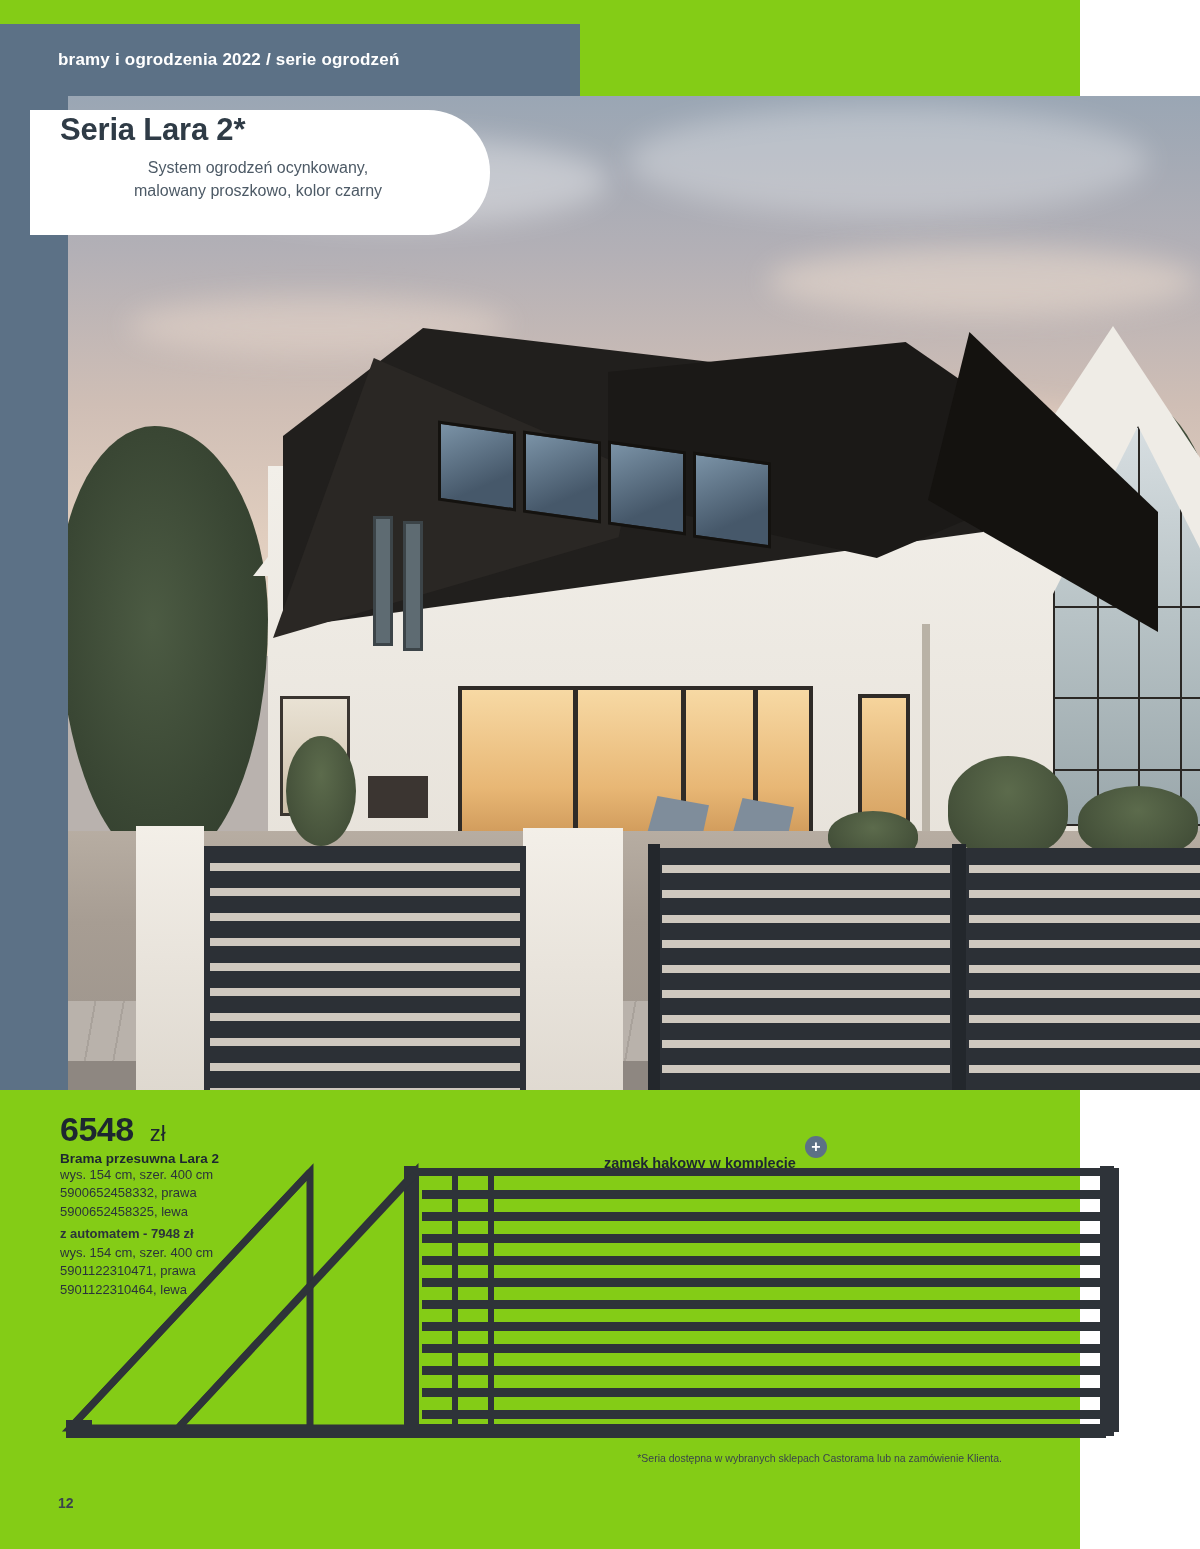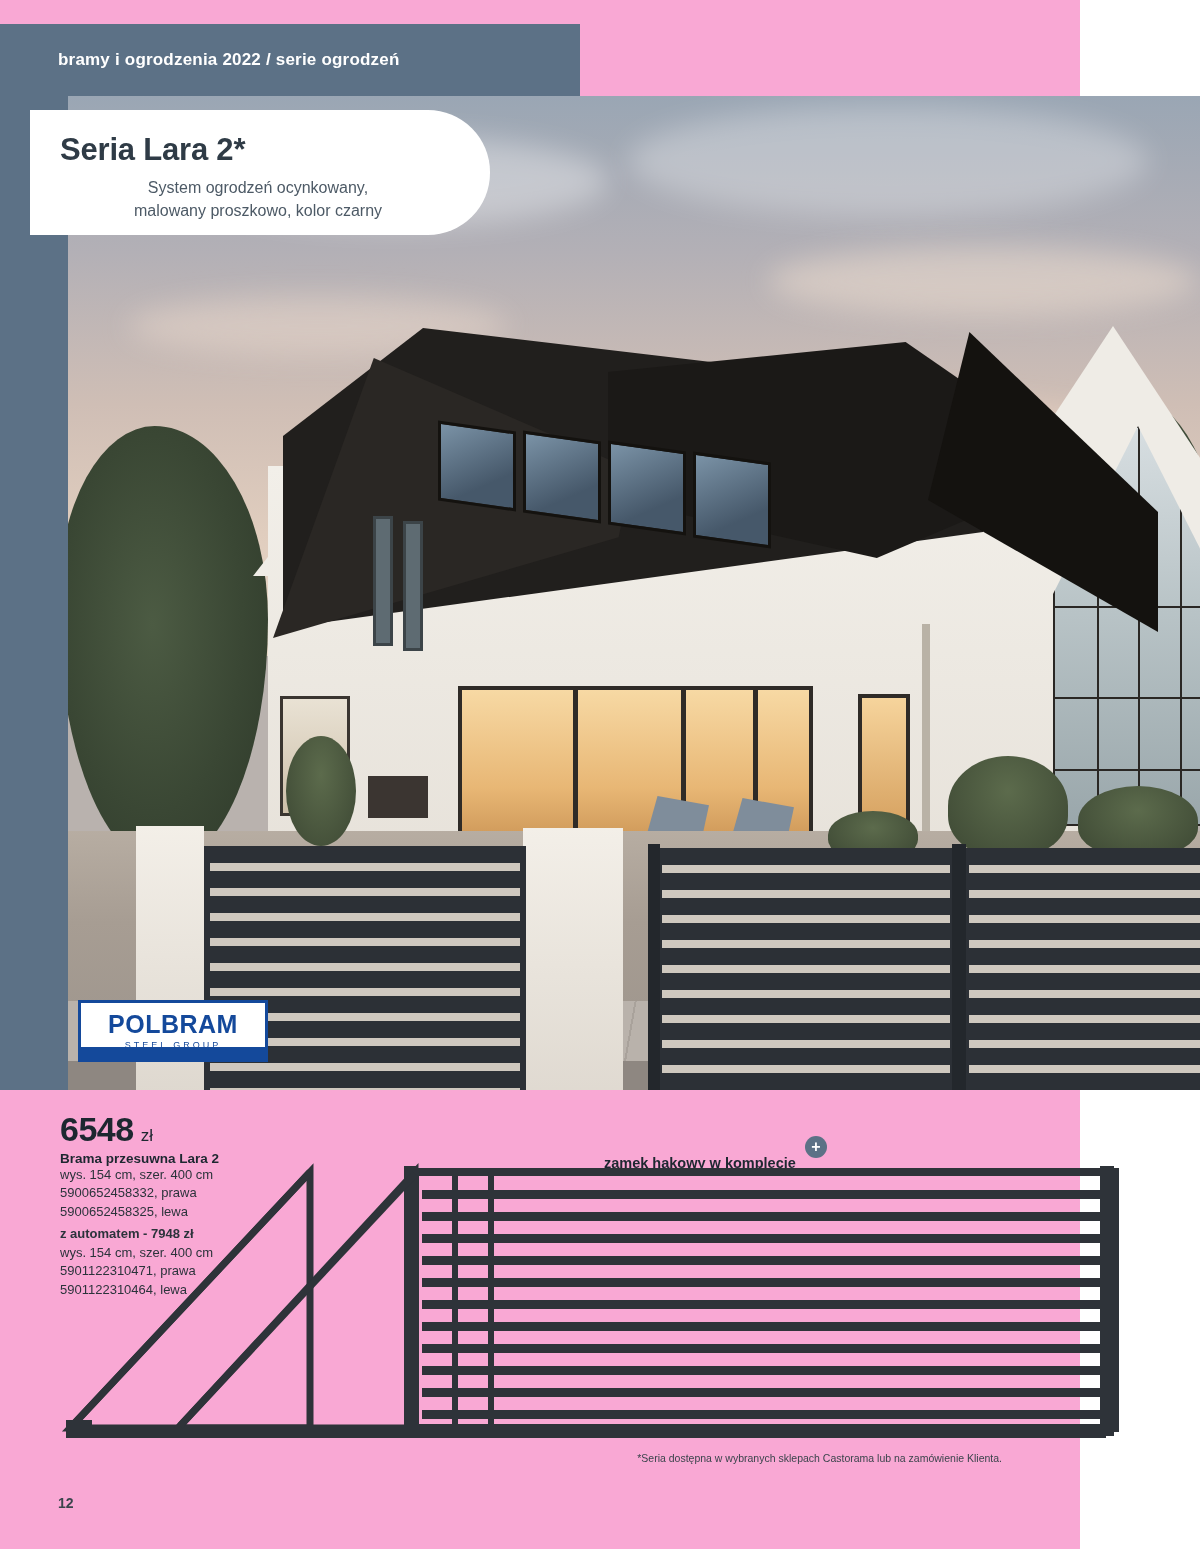--- a/index.html
+++ b/index.html
@@ -6,21 +6,21 @@
   html, body {
     margin: 0; padding: 0;
     width: 1200px; height: 1549px;
     background: #ffffff;
     font-family: "Liberation Sans", sans-serif;
     overflow: hidden;
   }
   .page {
     position: relative;
     width: 1080px; height: 1549px;
-    background: #f9a8d4;
+    background: #84cc16;
   }
 
   
   .header-bar {
     position: absolute;
     left: 0; top: 24px;
     width: 580px; height: 72px;
     background: #5c7186;
     display: flex;
     align-items: center;
@@ -242,21 +242,21 @@
   .logo .l2 { color: #14499b; font-size: 9px; letter-spacing: 3px; margin-top: 3px; }
   .logo .bar { position: absolute; left: 0; bottom: 0; width: 100%; height: 12px; background: #14499b; }
 
   
   .title-card {
     position: absolute;
     left: 30px; top: 110px;
     width: 460px; height: 125px;
     background: #ffffff;
     border-radius: 0 62px 62px 0;
-    padding: 22px 34px 0 30px;
+    padding: 2px 34px 0 30px;
   }
   .title-card h1 {
     margin: 0;
     font-size: 31px;
     font-weight: bold;
     color: #2f3b46;
     letter-spacing: -0.2px;
   }
   .title-card .sub {
     margin-top: 8px;
@@ -265,21 +265,21 @@
     line-height: 1.45;
     text-align: center;
   }
 
   
   .price-block {
     position: absolute; left: 60px; top: 1110px; width: 280px;
   }
   .price-row { display: flex; align-items: baseline; }
   .price-main { font-size: 34px; font-weight: bold; color: #1d2730; letter-spacing: -0.5px; }
-  .price-cur { font-size: 17px; color: #1d2730; margin-left: 7px; }
+  .price-cur { font-size: 22px; color: #1d2730; margin-left: 16px; }
   .prod-name { font-size: 13.5px; font-weight: bold; color: #1d2730; margin-top: 2px; }
   .prod-line { font-size: 13px; color: #2b333b; line-height: 1.42; }
   .prod-line.bold { font-weight: bold; margin-top: 4px; }
 
   .lock-note {
     position: absolute; left: 604px; top: 1122px;
     display: flex; align-items: center; gap: 9px;
   }
   .lock-note .txt { font-size: 14.5px; font-weight: bold; color: #1d2730; margin-top: 33px; }
   .plus-badge {
@@ -383,25 +383,20 @@
     <div class="wall-pillar p1"></div>
     <div class="wall-pillar p2"></div>
     <div class="fence-panel f1"></div>
     <div class="fence-panel f2"></div>
     <div class="fence-panel f3"></div>
     <div class="gate-post gp1"></div>
     <div class="gate-post gp2"></div>
 
   </div>
 
-  <div class="logo">
-    <span class="l1">POLBRAM</span>
-    <span class="l2">STEEL GROUP</span>
-    <span class="bar"></span>
-  </div>
 
   <div class="title-card">
     <h1>Seria Lara 2*</h1>
     <div class="sub">
       <div>System ogrodzeń ocynkowany,</div>
       <div>malowany proszkowo, kolor  czarny</div>
     </div>
   </div>
 
   <div class="price-block">

